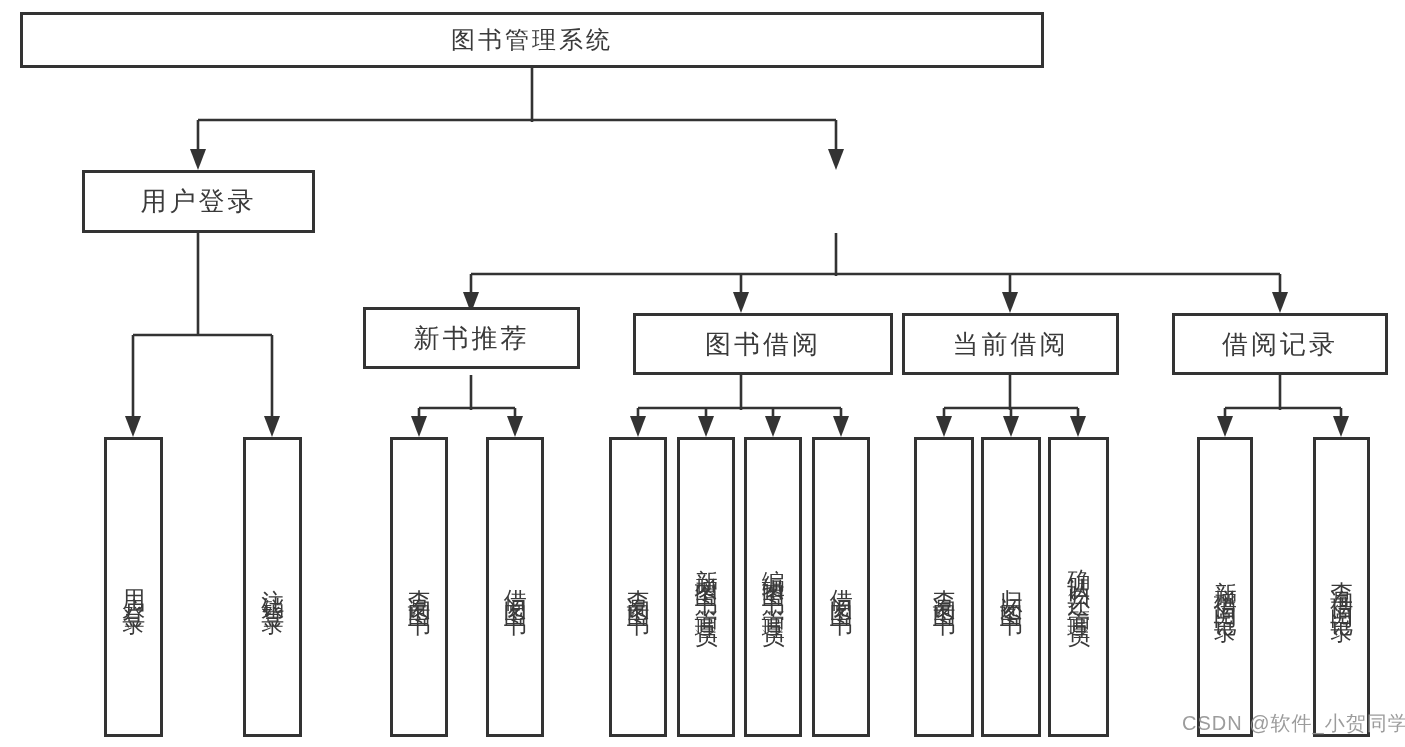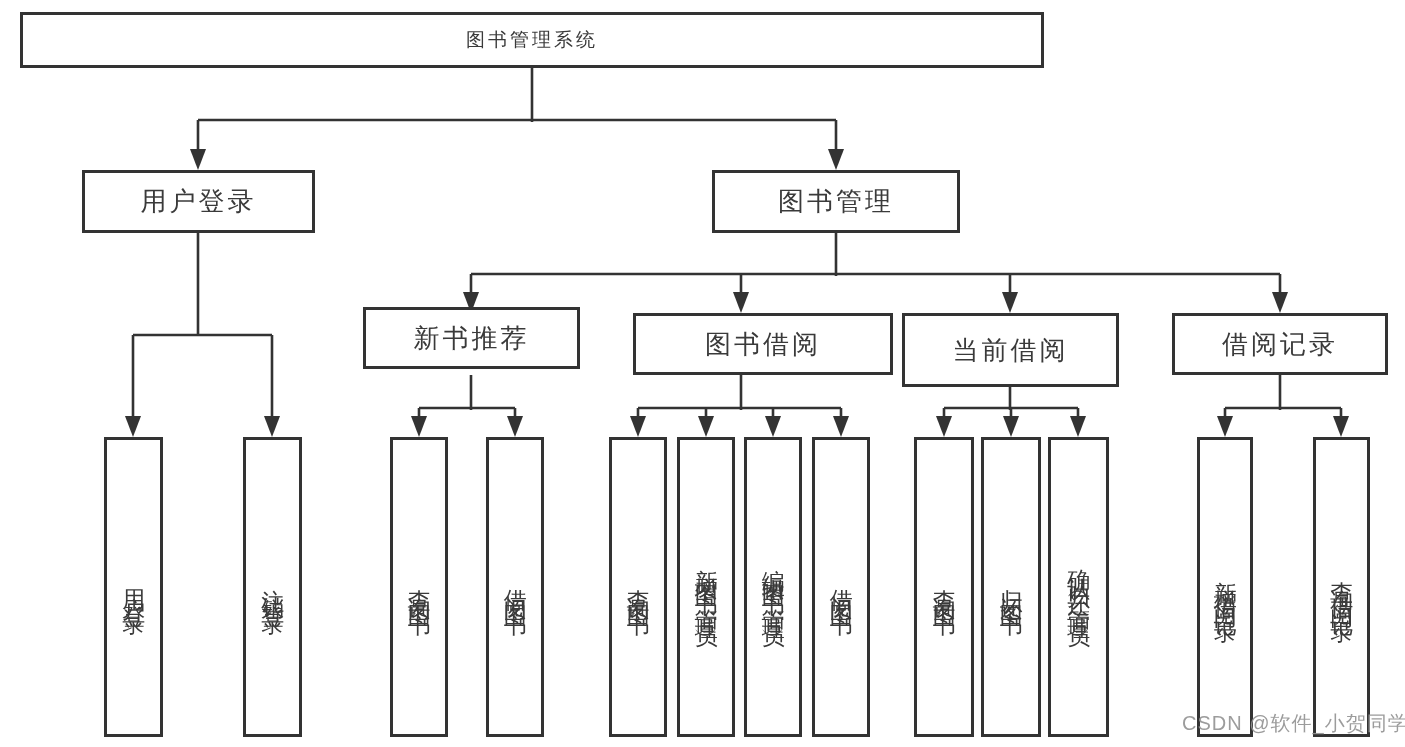--- a/index.html
+++ b/index.html
@@ -22,21 +22,21 @@
     border:3px solid #333333;
     background:#ffffff;
     display:flex;
     align-items:center;
     justify-content:center;
     font-size:26px;
     letter-spacing:3px;
     color:#3a3a3a;
     z-index:2;
   }
-  .hbox.root{font-size:19px;}
+  .hbox.root{font-size:24px;}
   .vbox{
     position:absolute;
     box-sizing:border-box;
     border:3px solid #333333;
     background:#ffffff;
     display:flex;
     align-items:center;
     justify-content:center;
     z-index:2;
   }
@@ -122,31 +122,28 @@
       </g>
   </svg>
 
   <div class="hbox root" style="left:20px;top:12px;width:1024px;height:56px">
     <span>图书管理系统</span>
   </div>
 
   <div class="hbox" style="left:82px;top:170px;width:233px;height:63px">
     <span>用户登录</span>
   </div>
-  <div class="hbox" style="left:712px;top:170px;width:248px;height:63px">
-    <span>图书管理</span>
-  </div>
 
   <div class="hbox" style="left:363px;top:307px;width:217px;height:62px">
     <span>新书推荐</span>
   </div>
   <div class="hbox" style="left:633px;top:313px;width:260px;height:62px">
     <span>图书借阅</span>
   </div>
-  <div class="hbox" style="left:902px;top:313px;width:217px;height:74px">
+  <div class="hbox" style="left:902px;top:313px;width:217px;height:62px">
     <span>当前借阅</span>
   </div>
   <div class="hbox" style="left:1172px;top:313px;width:216px;height:62px">
     <span>借阅记录</span>
   </div>
 
   <div class="vbox" style="left:104px;top:437px;width:59px;height:300px">
     <span class="vtext">用户登录</span>
   </div>
   <div class="vbox" style="left:243px;top:437px;width:59px;height:300px">

